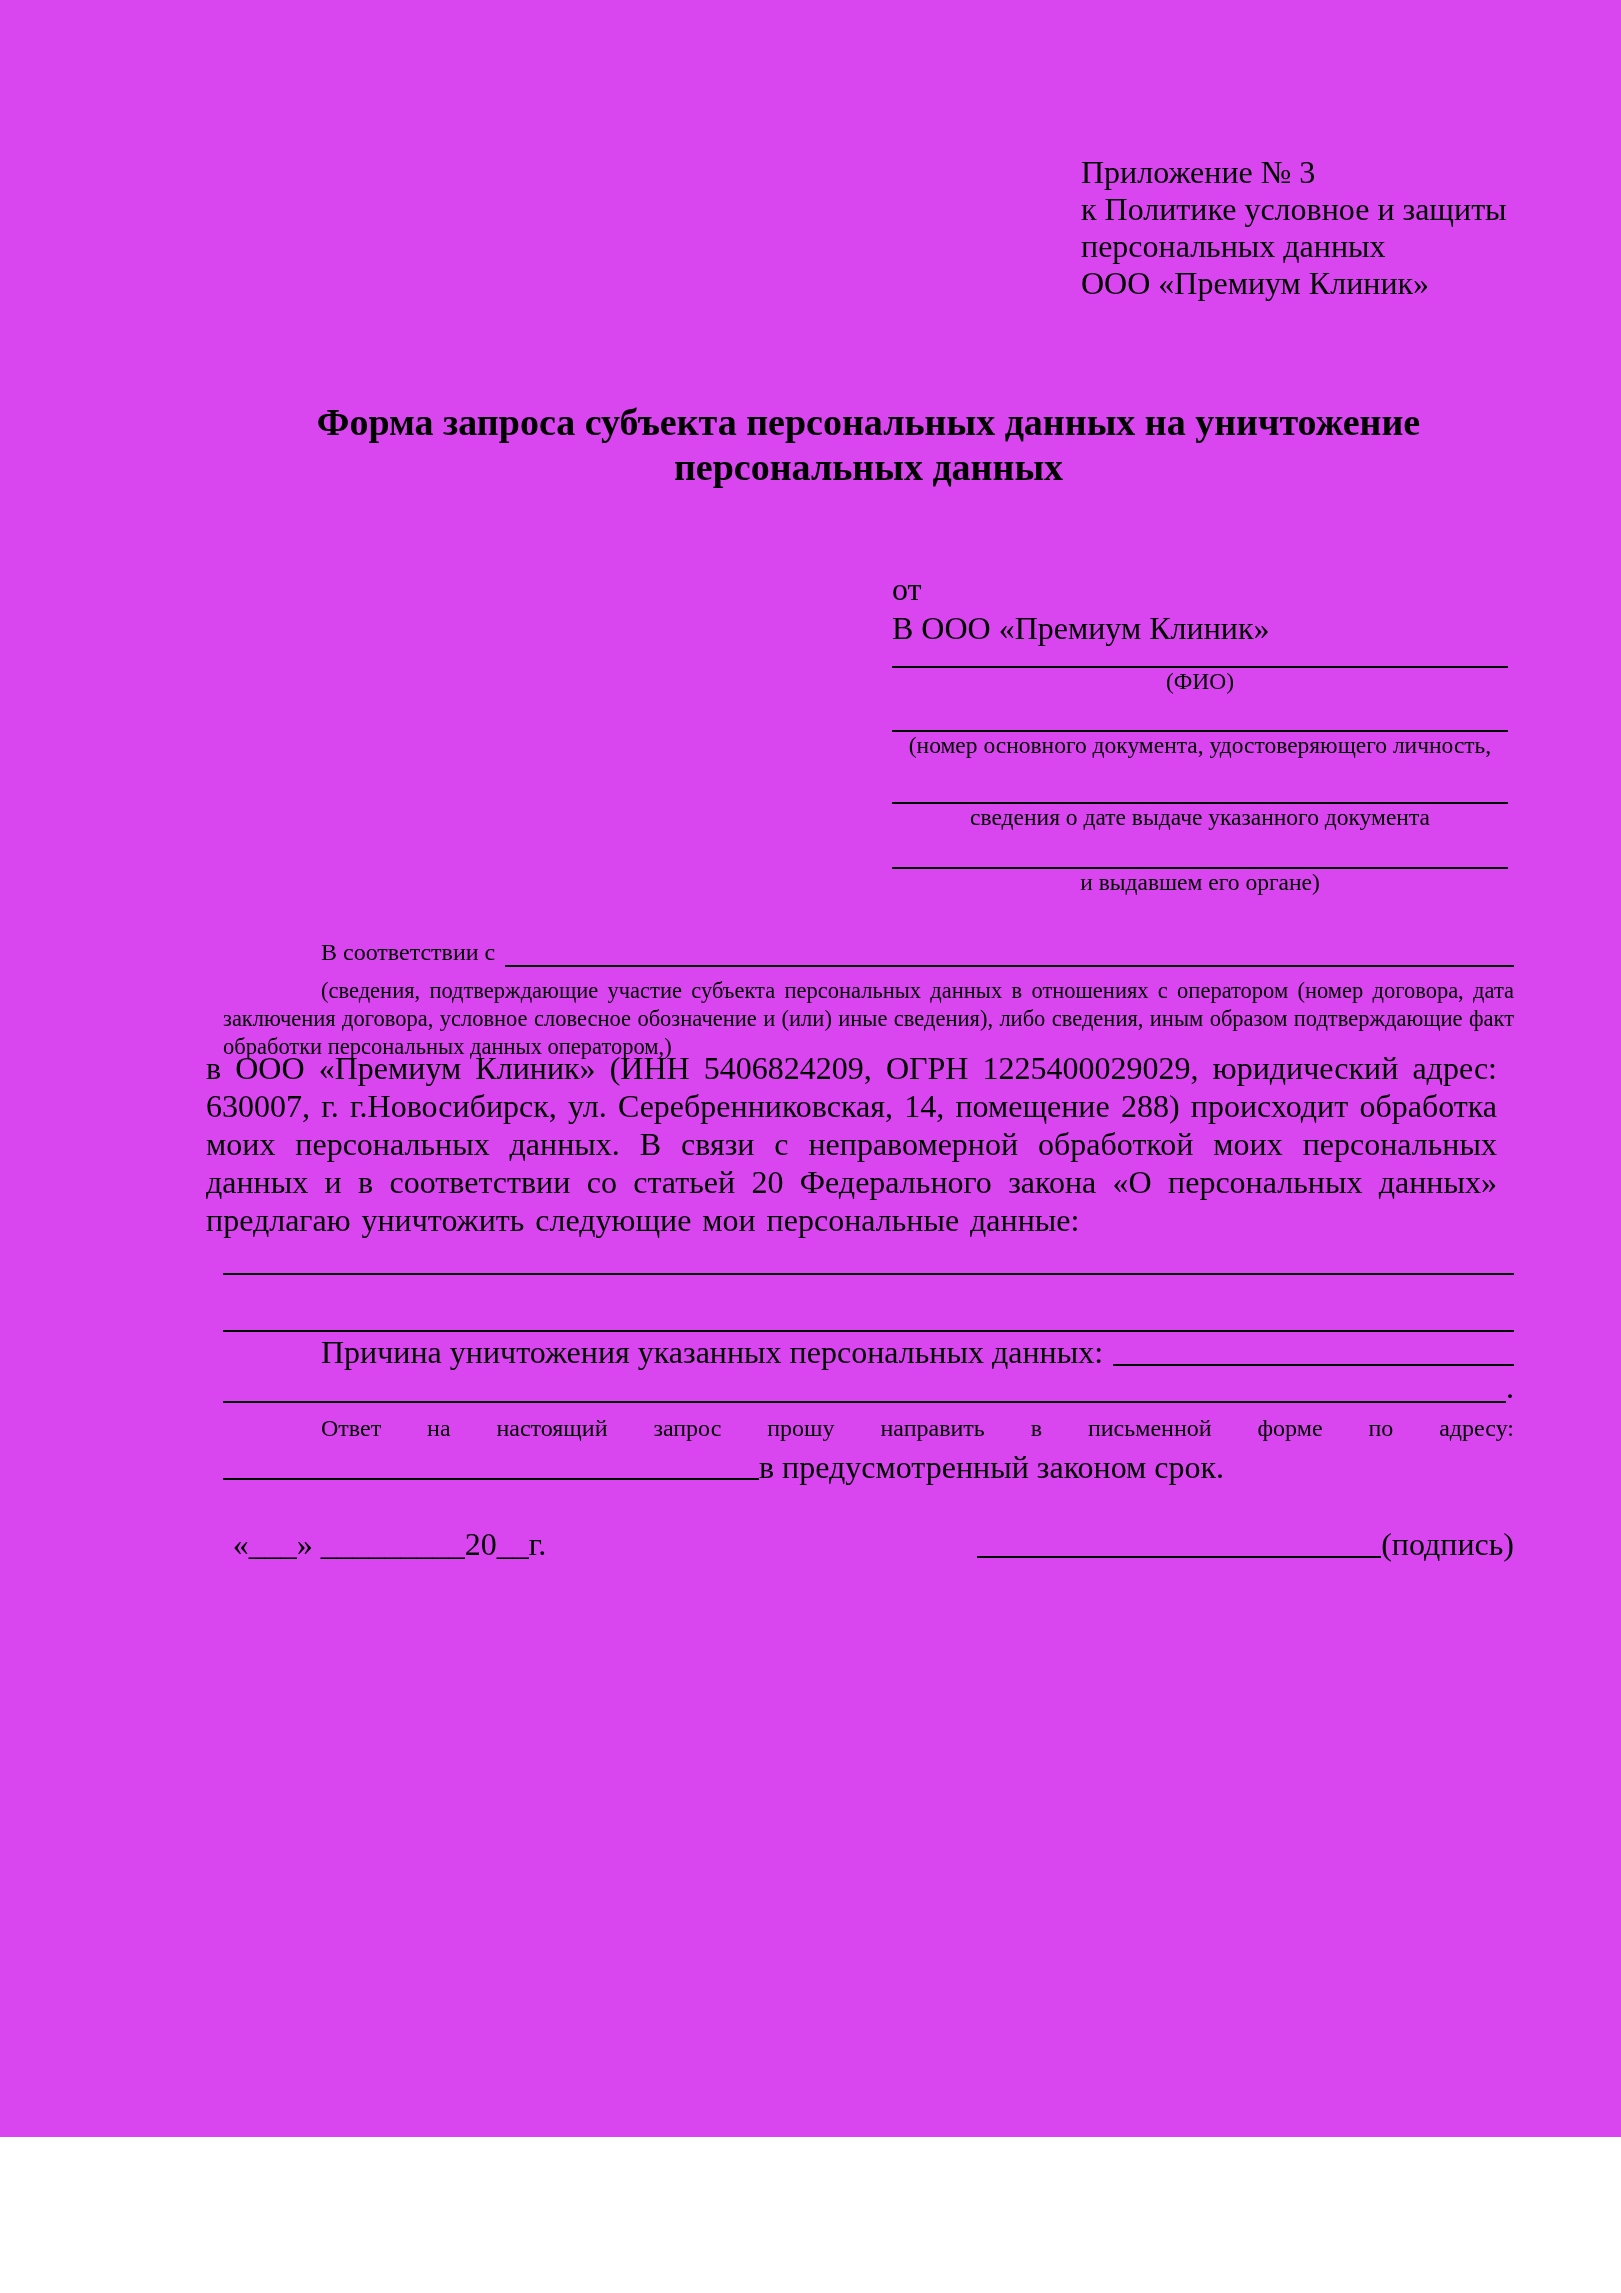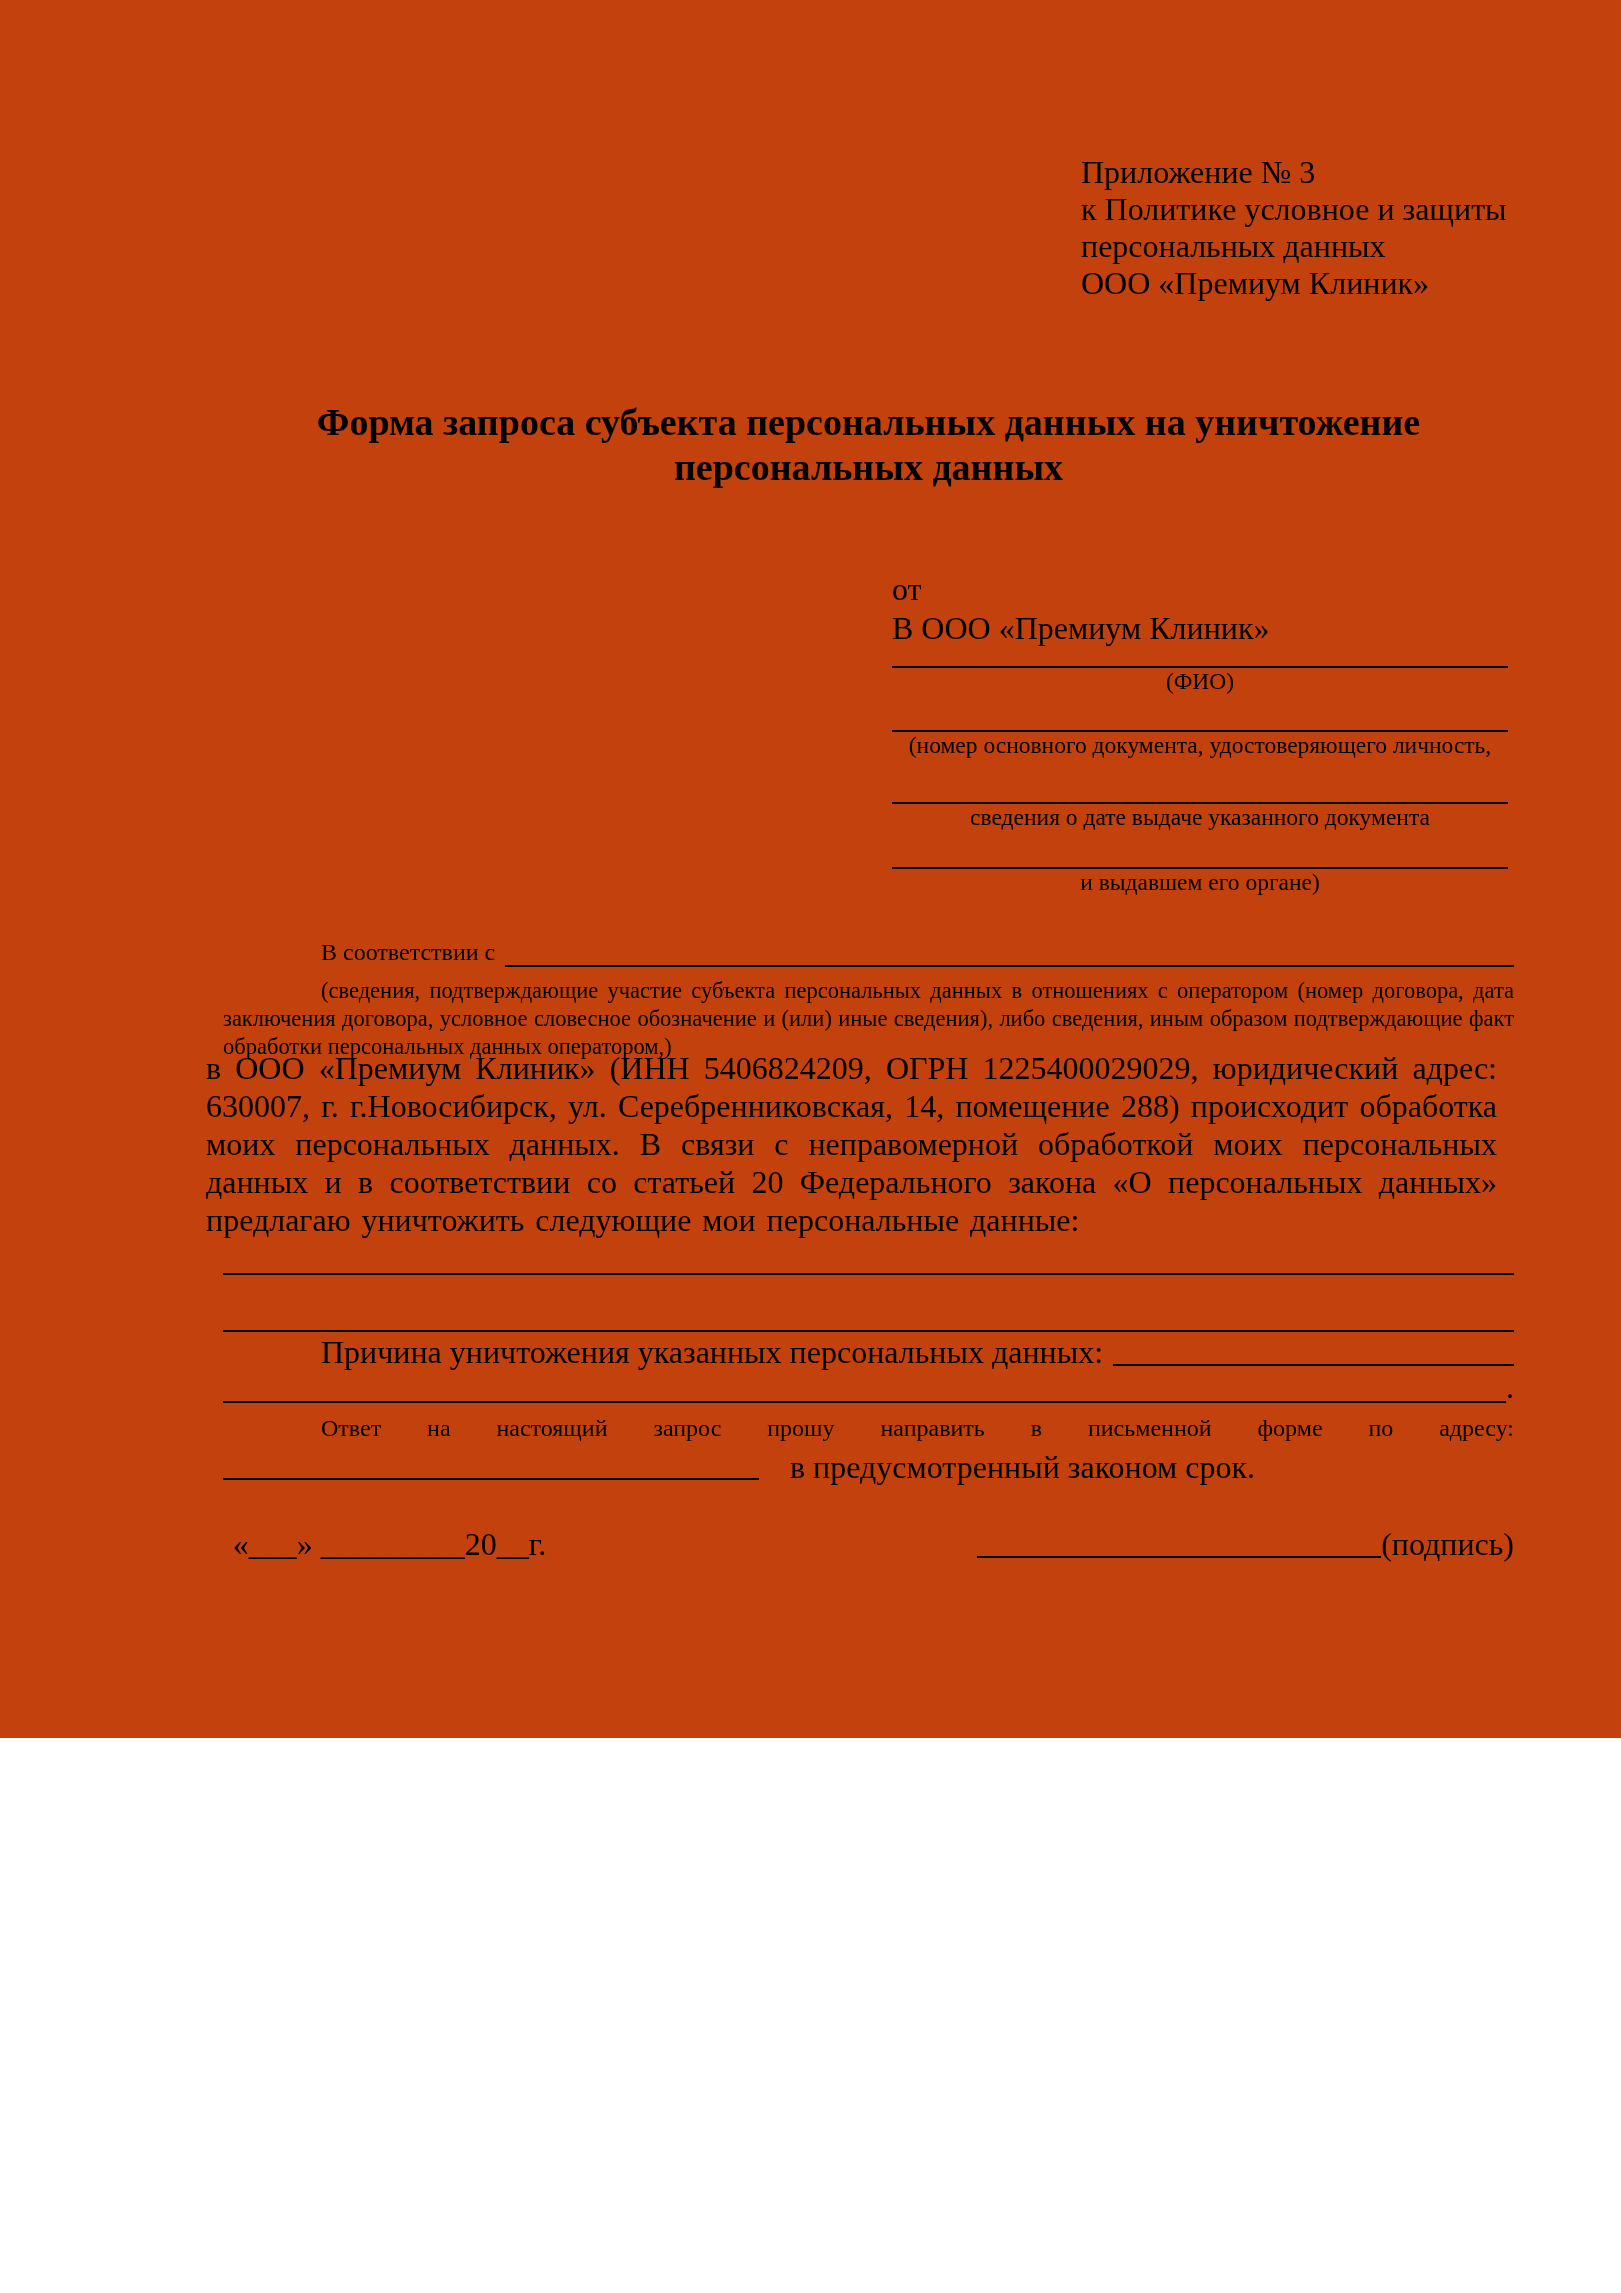--- a/index.html
+++ b/index.html
@@ -1,20 +1,20 @@
 <!DOCTYPE html>
 <html><head>
 <meta charset="utf-8">
 <style>
   html, body { margin: 0; padding: 0; background: #ffffff; }
   .page {
     position: relative;
     width: 1621px;
-    height: 1738px;
-    background: #c2410c;
+    height: 2137px;
+    background: #d946ef;
     color: #000000;
     font-family: "Liberation Serif", "DejaVu Serif", serif;
     overflow: hidden;
   }
   
   .appendix-header {
     position: absolute; left: 1081px; top: 154px;
     font-size: 32px; line-height: 37px; white-space: nowrap;
   }
   
@@ -68,21 +68,21 @@
   }
   
   .response-1 {
     position: absolute; left: 223px; top: 1409px; width: 1291px;
     font-size: 24px; line-height: 38px;
     text-align: justify; text-align-last: justify; text-indent: 98px;
     white-space: nowrap;
   }
   .response-2 {
     position: absolute; left: 223px; top: 1448px; width: 1291px;
-    display: flex; font-size: 32px; line-height: 38px; gap: 31px;
+    display: flex; font-size: 32px; line-height: 38px;
   }
   .response-2 .fill { flex: 0 0 536px; margin-bottom: 5.9px; }
   .response-2 .txt { white-space: nowrap; }
   
   .footer-row {
     position: absolute; left: 223px; top: 1525px; width: 1291px;
     display: flex; justify-content: space-between;
     font-size: 32px; line-height: 39px;
   }
   .footer-row .date { padding-left: 9.8px; white-space: nowrap; }

